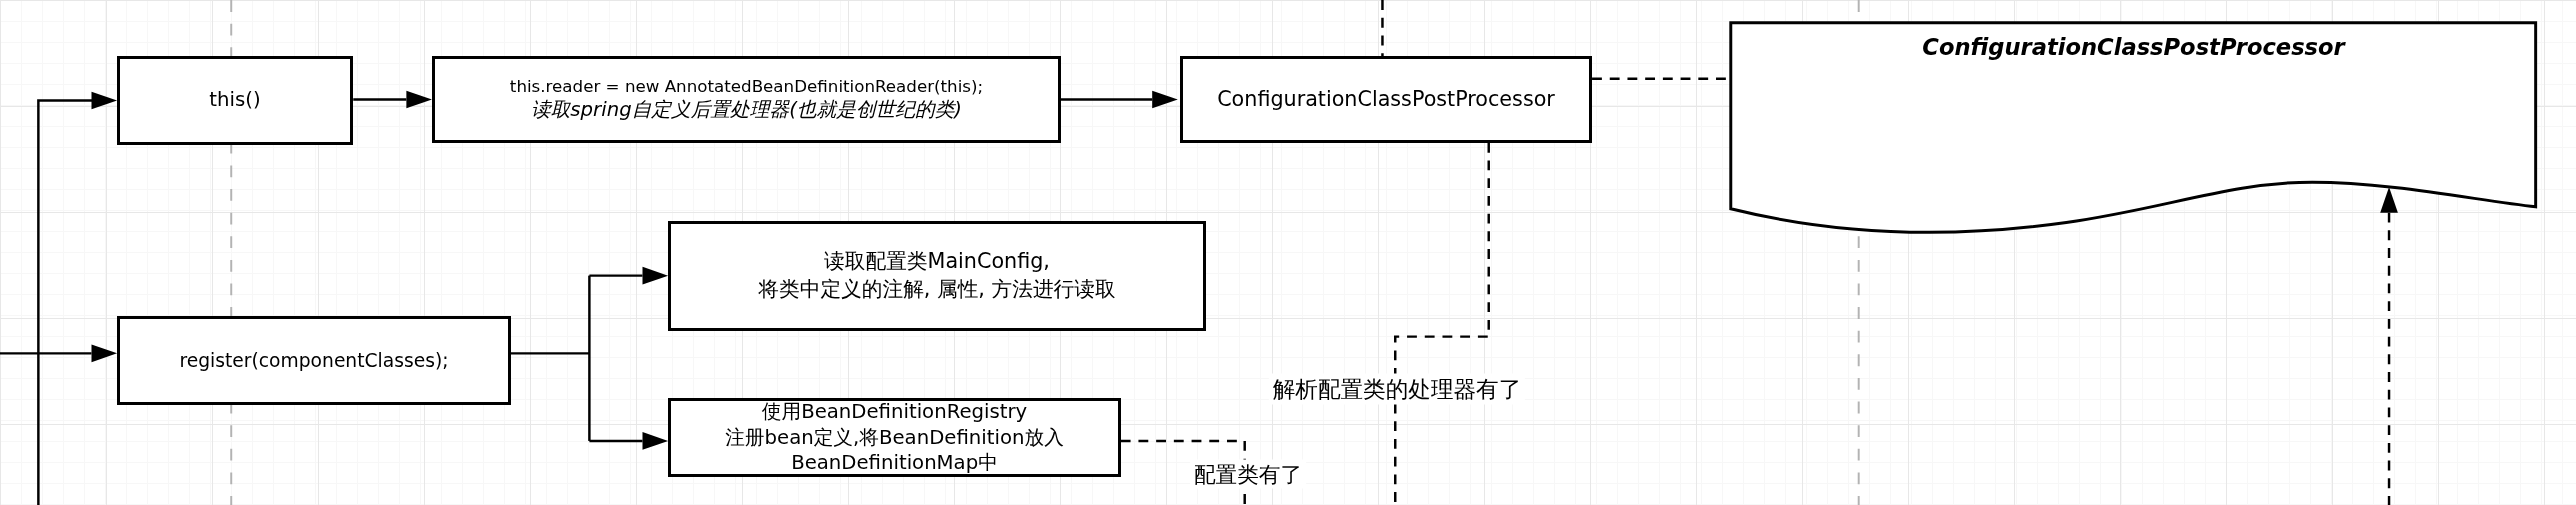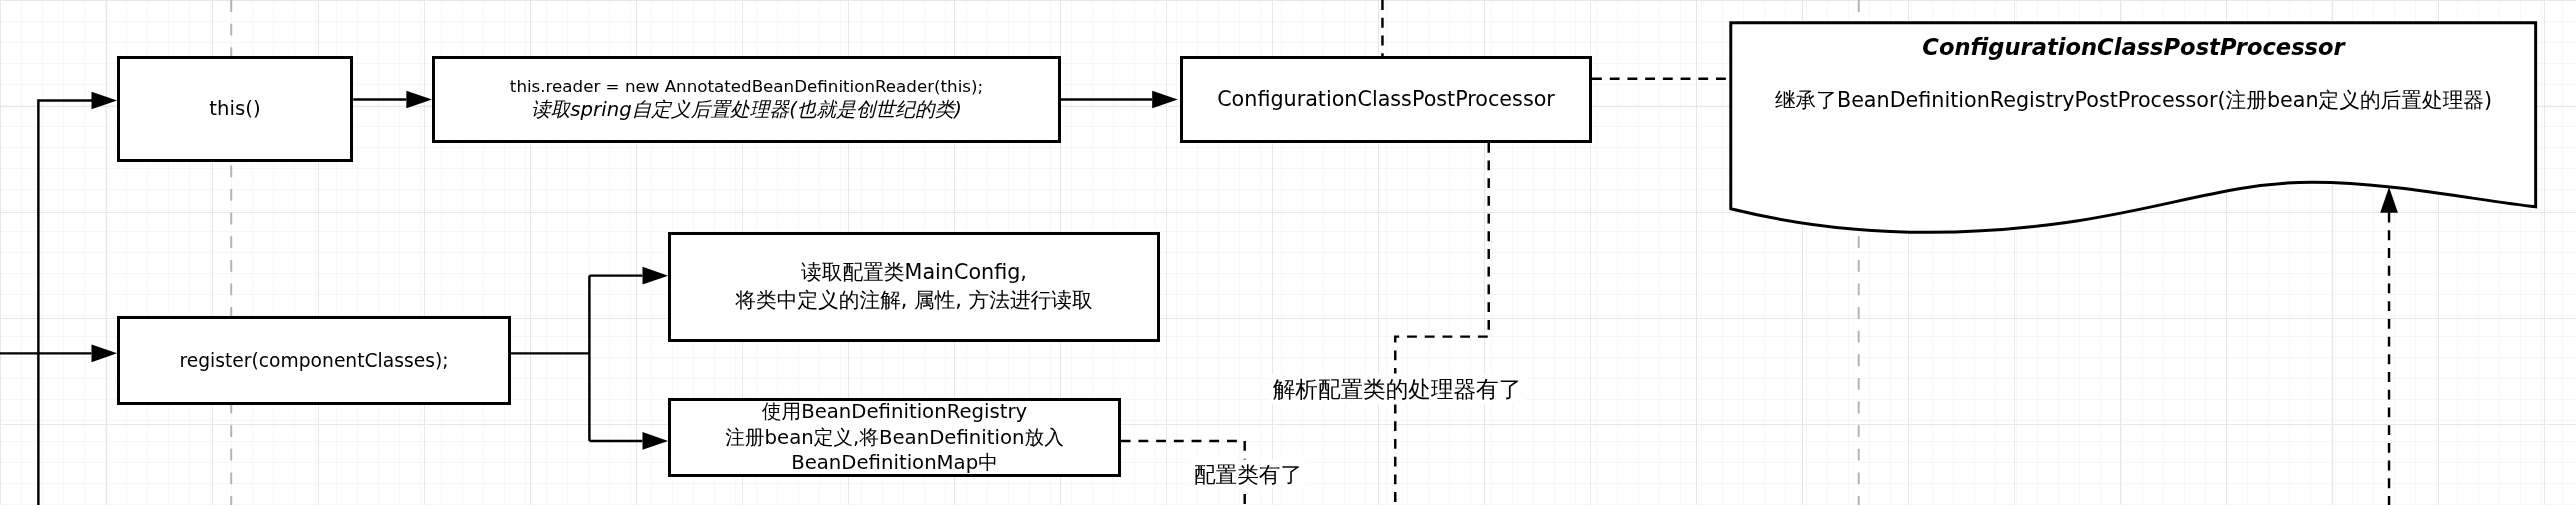--- a/index.html
+++ b/index.html
@@ -91,50 +91,49 @@
     <g stroke="#000" stroke-width="2.5" fill="none" stroke-dasharray="10 8">
       <path d="M 1405 0 L 1405 57"></path>
       <path d="M 1618 80 L 1759 80"></path>
       <path d="M 1513 145 L 1513 342 L 1418 342 L 1418 514"></path>
       <path d="M 1139 448 L 1265 448 L 1265 514"></path>
       <path d="M 2428 514 L 2428 216"></path>
     </g>
     <polygon points="2428,190 2419,216 2437,216" fill="#000"></polygon>
   </svg>
 
-  <div class="node fs20" style="left:117px;top:56px;width:236px;height:106px;">
+  <div class="node fs20" style="left:117px;top:56px;width:236px;height:89px;">
     <span>this()</span>
   </div>
 
   <div class="node" style="left:432px;top:56px;width:629px;height:87px;">
     <span class="fs17">this.reader = new AnnotatedBeanDefinitionReader(this);</span>
     <span class="fs20 italic">读取spring自定义后置处理器(也就是创世纪的类)</span>
   </div>
 
   <div class="node" style="left:1180px;top:56px;width:412px;height:87px;">
     <span class="fs21">ConfigurationClassPostProcessor</span>
   </div>
 
   <div class="node fs19" style="left:117px;top:308px;width:394px;height:89px;margin-top:8px;">
     <span>register(componentClasses);</span>
   </div>
 
-  <div class="node fs21" style="left:668px;top:232px;width:492px;height:110px;">
+  <div class="node fs21" style="left:668px;top:221px;width:538px;height:110px;">
     <span>读取配置类MainConfig,</span>
     <span>将类中定义的注解, 属性, 方法进行读取</span>
   </div>
 
   <div class="node fs20" style="left:668px;top:398px;width:453px;height:79px;line-height:1.3;">
     <span>使用BeanDefinitionRegistry</span>
     <span>注册bean定义,将BeanDefinition放入</span>
     <span>BeanDefinitionMap中</span>
   </div>
 
   <div class="doc-text">
     <div class="doc-title">ConfigurationClassPostProcessor</div>
-    <div class="doc-line">继承了BeanDefinitionRegistryPostProcessor(注册bean定义的后置处理器)</div>
   </div>
 
   <div class="float-label" style="left:1385px;top:389px;font-size:22.6px;margin-left:12px;">解析配置类的处理器有了</div>
   <div class="float-label" style="left:1248px;top:474px;">配置类有了</div>
 
 </div>
 
 
 </body></html>

